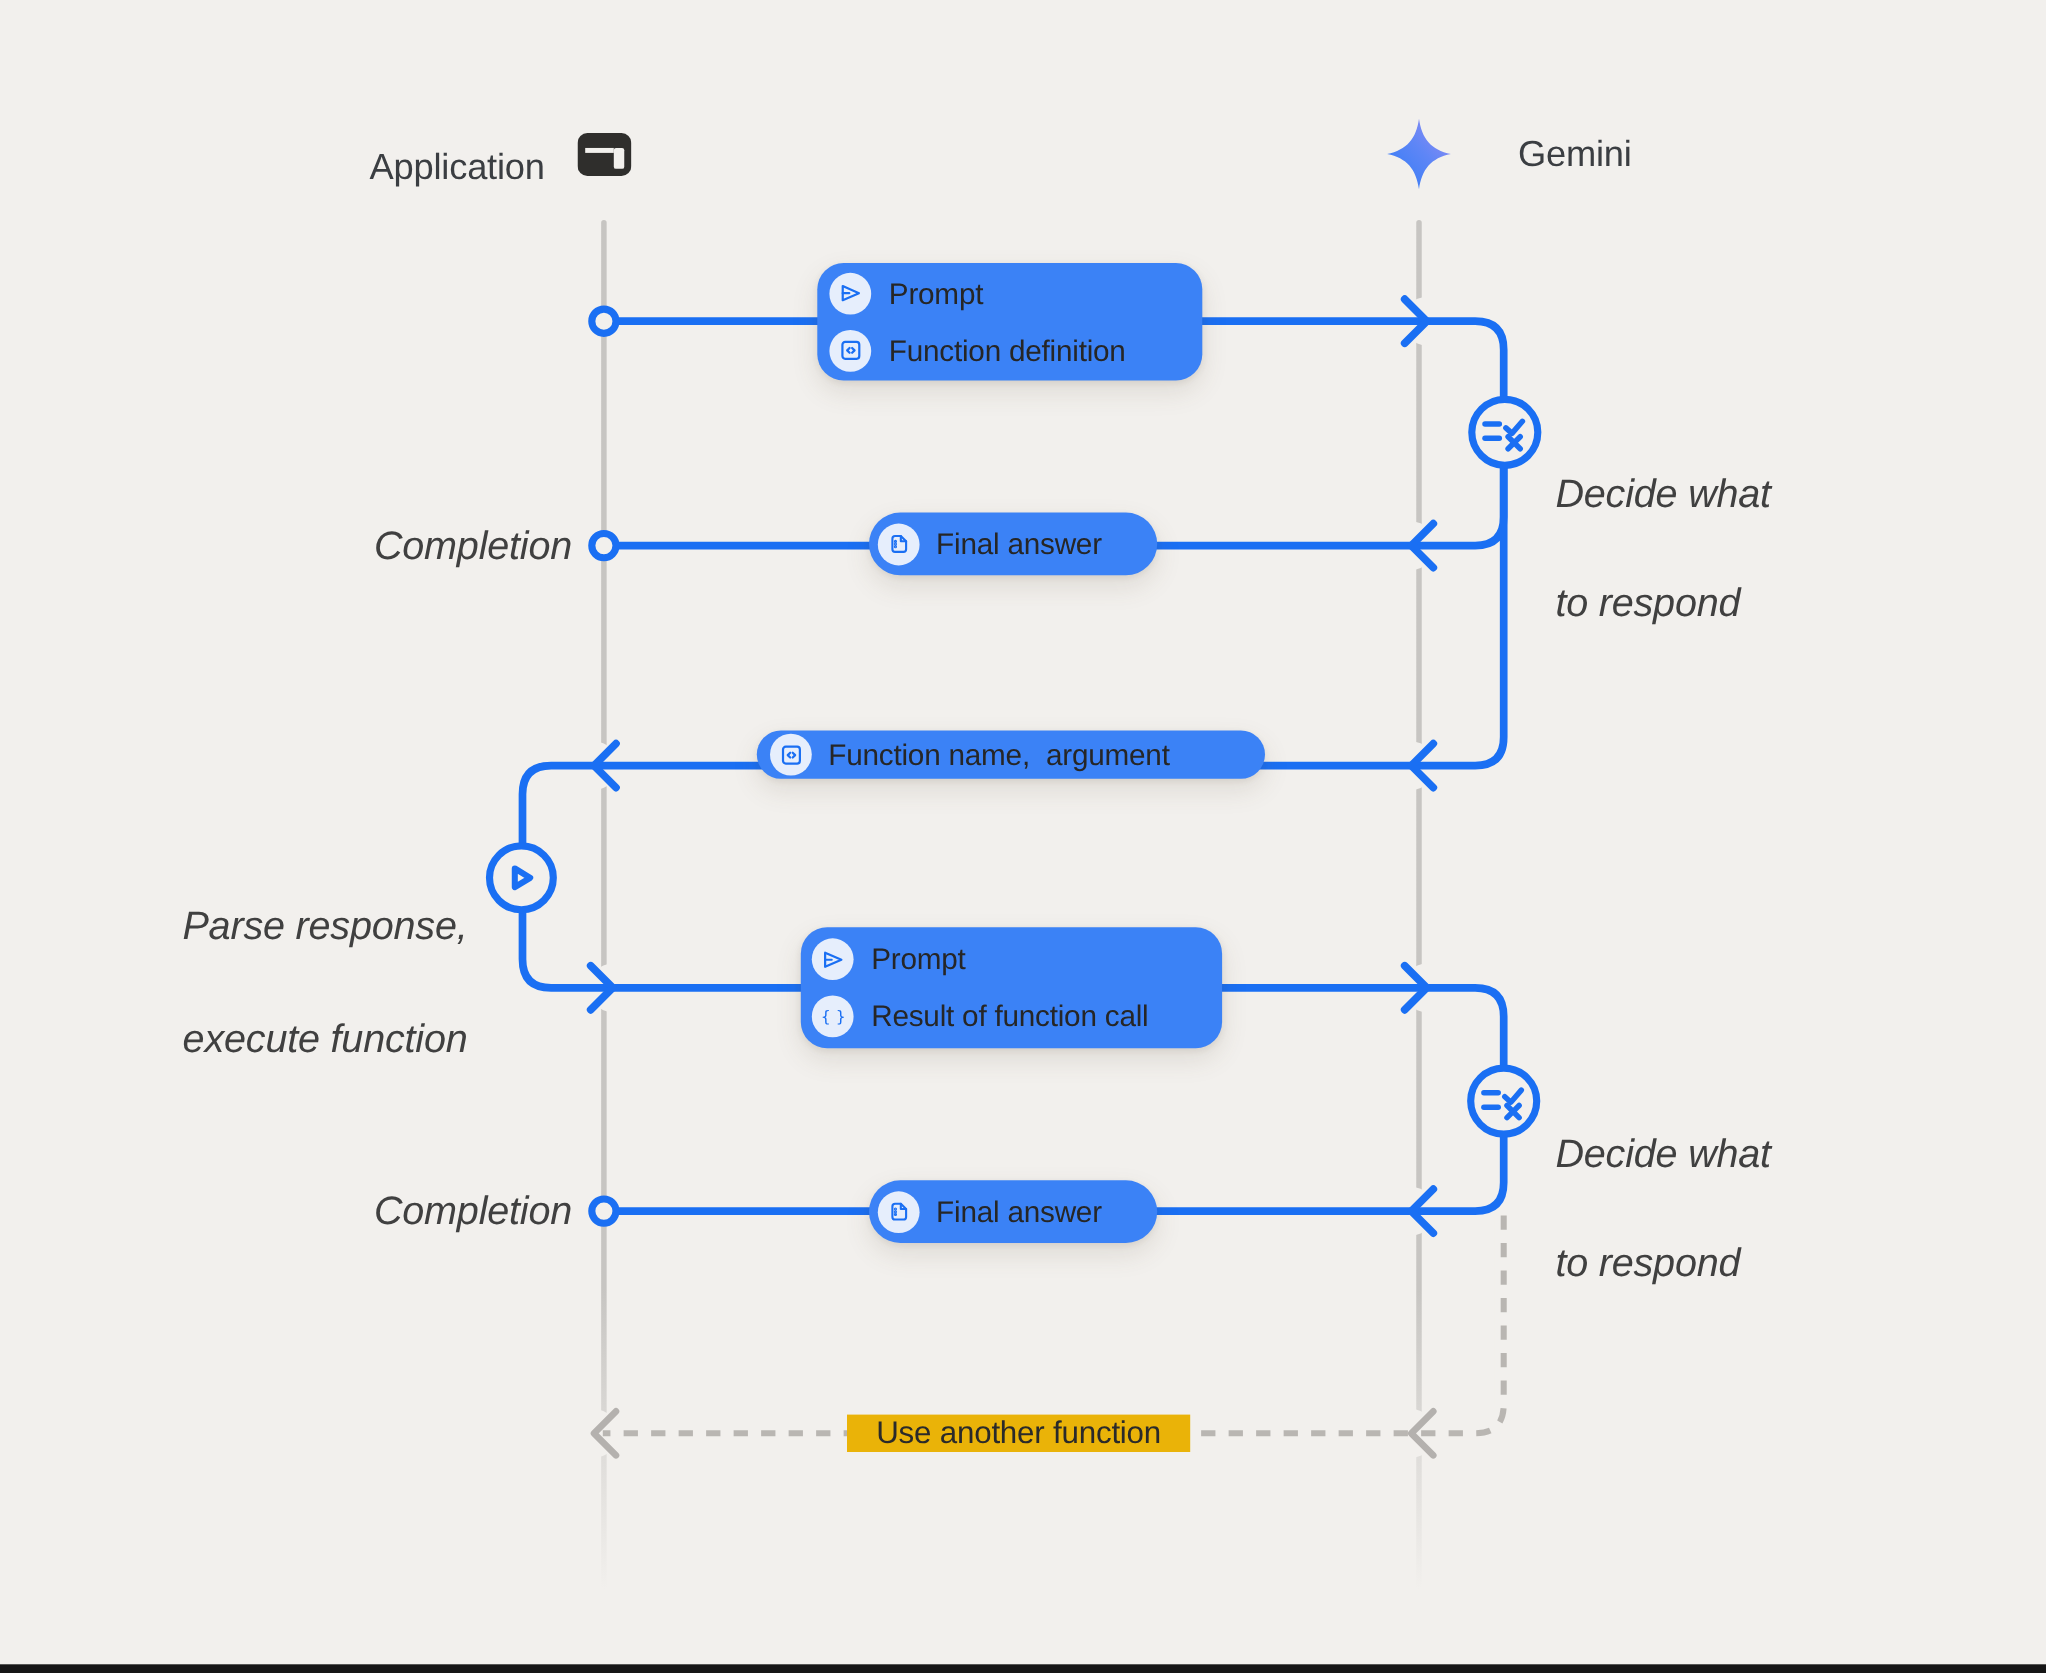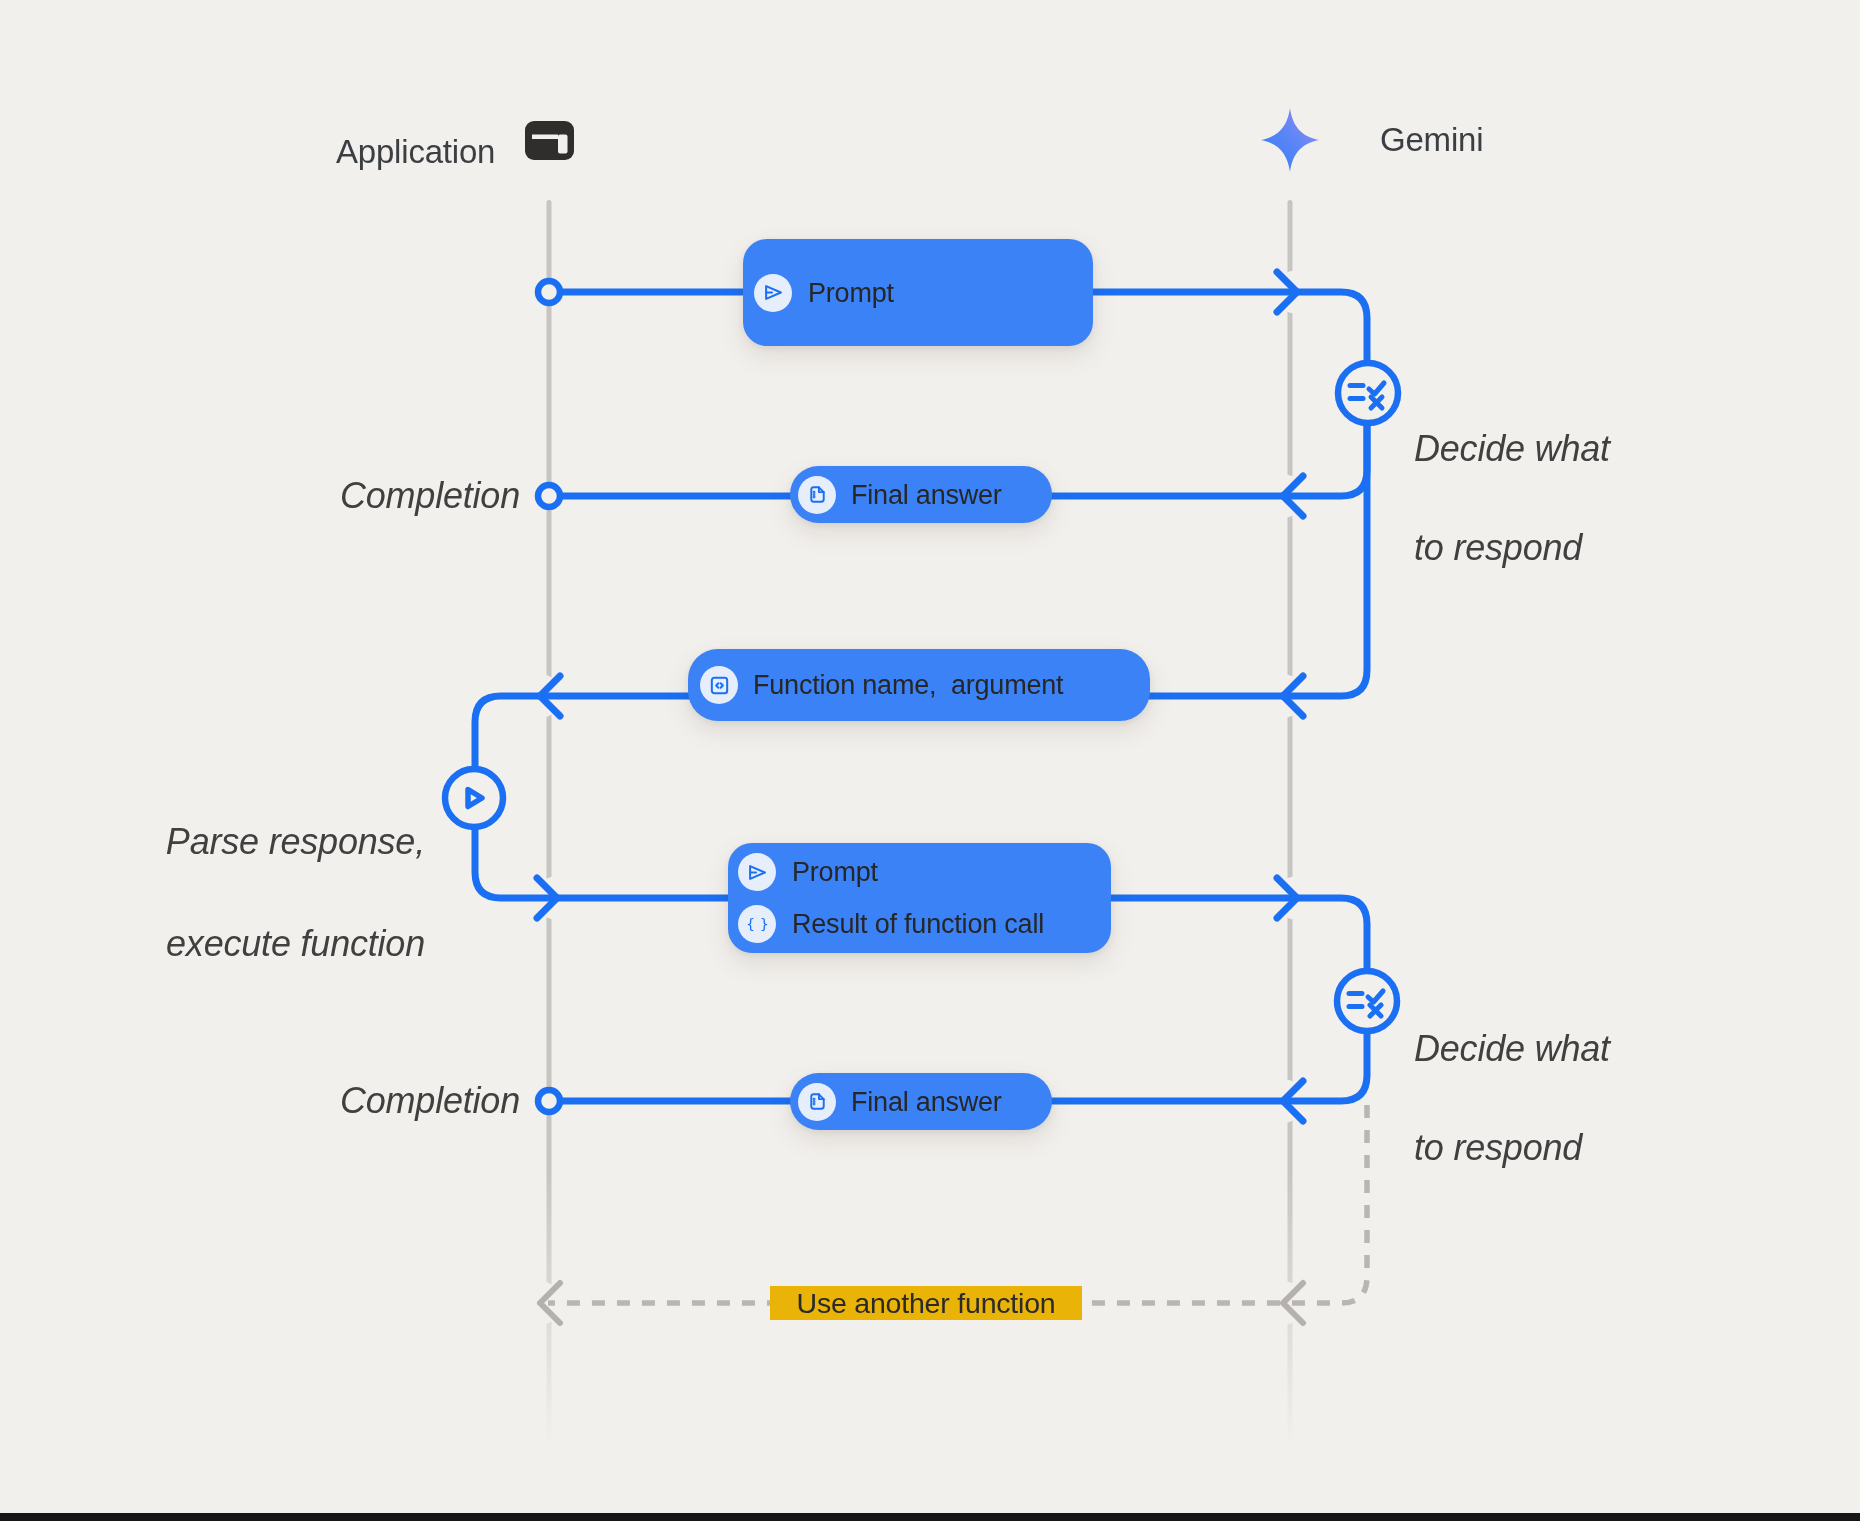--- a/index.html
+++ b/index.html
@@ -154,38 +154,48 @@
   <div class="abs msg-box" style="left:743px;top:239px;width:350px;height:107px;border-radius:24px;">
     <div class="msg-row" style="padding-left:11px;">
       <span class="chip">
         <svg width="23" height="23" viewBox="0 0 24 24" fill="none" stroke="#1a6ff3" stroke-width="2.1" stroke-linejoin="round" stroke-linecap="round">
           <path d="M4.3 5.3 L19.7 12 L4.3 18.7 Z"></path>
             <path d="M4.3 12 H10.5"></path>
         </svg>
       </span>
       <span class="msg-label">Prompt</span>
     </div>
+    <div class="msg-row" style="padding-left:11px;">
+      <span class="chip">
+        <svg width="23" height="23" viewBox="0 0 24 24" fill="none" stroke="#1a6ff3" stroke-width="2.1" stroke-linejoin="round" stroke-linecap="round">
+          <rect x="4" y="4" width="16" height="16" rx="2.6"></rect>
+          <path d="M10.8 9.7 L8.5 12 L10.8 14.3"></path>
+            <path d="M13.2 9.7 L15.5 12 L13.2 14.3"></path>
+        </svg>
+      </span>
+      <span class="msg-label">Function definition</span>
+    </div>
   </div>
 
   <div class="abs msg-box" style="left:790px;top:466px;width:262px;height:57px;border-radius:28.5px;">
     <div class="msg-row" style="padding-left:8px;column-gap:15px;">
       <span class="chip">
         <svg width="23" height="23" viewBox="0 0 24 24" fill="none" stroke="#1a6ff3" stroke-width="2" stroke-linejoin="round" stroke-linecap="round">
           <path d="M5.5 7 C5.5 5.6 6.6 4.5 8 4.5 H13.5 L18.5 9.5 V17 C18.5 18.4 17.4 19.5 16 19.5 H8 C6.6 19.5 5.5 18.4 5.5 17 Z"></path>
           <path d="M13.5 4.5 V9.5 H18.5"></path>
           <circle cx="8.4" cy="9.6" r="0.5" fill="#1a6ff3"></circle>
           <circle cx="8.4" cy="12.1" r="0.5" fill="#1a6ff3"></circle>
           <circle cx="8.4" cy="14.6" r="0.5" fill="#1a6ff3"></circle>
         </svg>
       </span>
       <span class="msg-label">Final answer</span>
     </div>
   </div>
 
-  <div class="abs msg-box" style="left:688px;top:649px;width:462px;height:72px;border-radius:30px;justify-content:center;">
+  <div class="abs msg-box" style="left:688px;top:664px;width:462px;height:44px;border-radius:30px;justify-content:center;">
     <div class="msg-row" style="padding-left:12px;column-gap:15px;">
       <span class="chip">
         <svg width="23" height="23" viewBox="0 0 24 24" fill="none" stroke="#1a6ff3" stroke-width="2.1" stroke-linejoin="round" stroke-linecap="round">
           <rect x="4" y="4" width="16" height="16" rx="2.6"></rect>
           <path d="M10.8 9.7 L8.5 12 L10.8 14.3"></path>
             <path d="M13.2 9.7 L15.5 12 L13.2 14.3"></path>
         </svg>
       </span>
       <span class="msg-label">Function name,  argument</span>
     </div>

